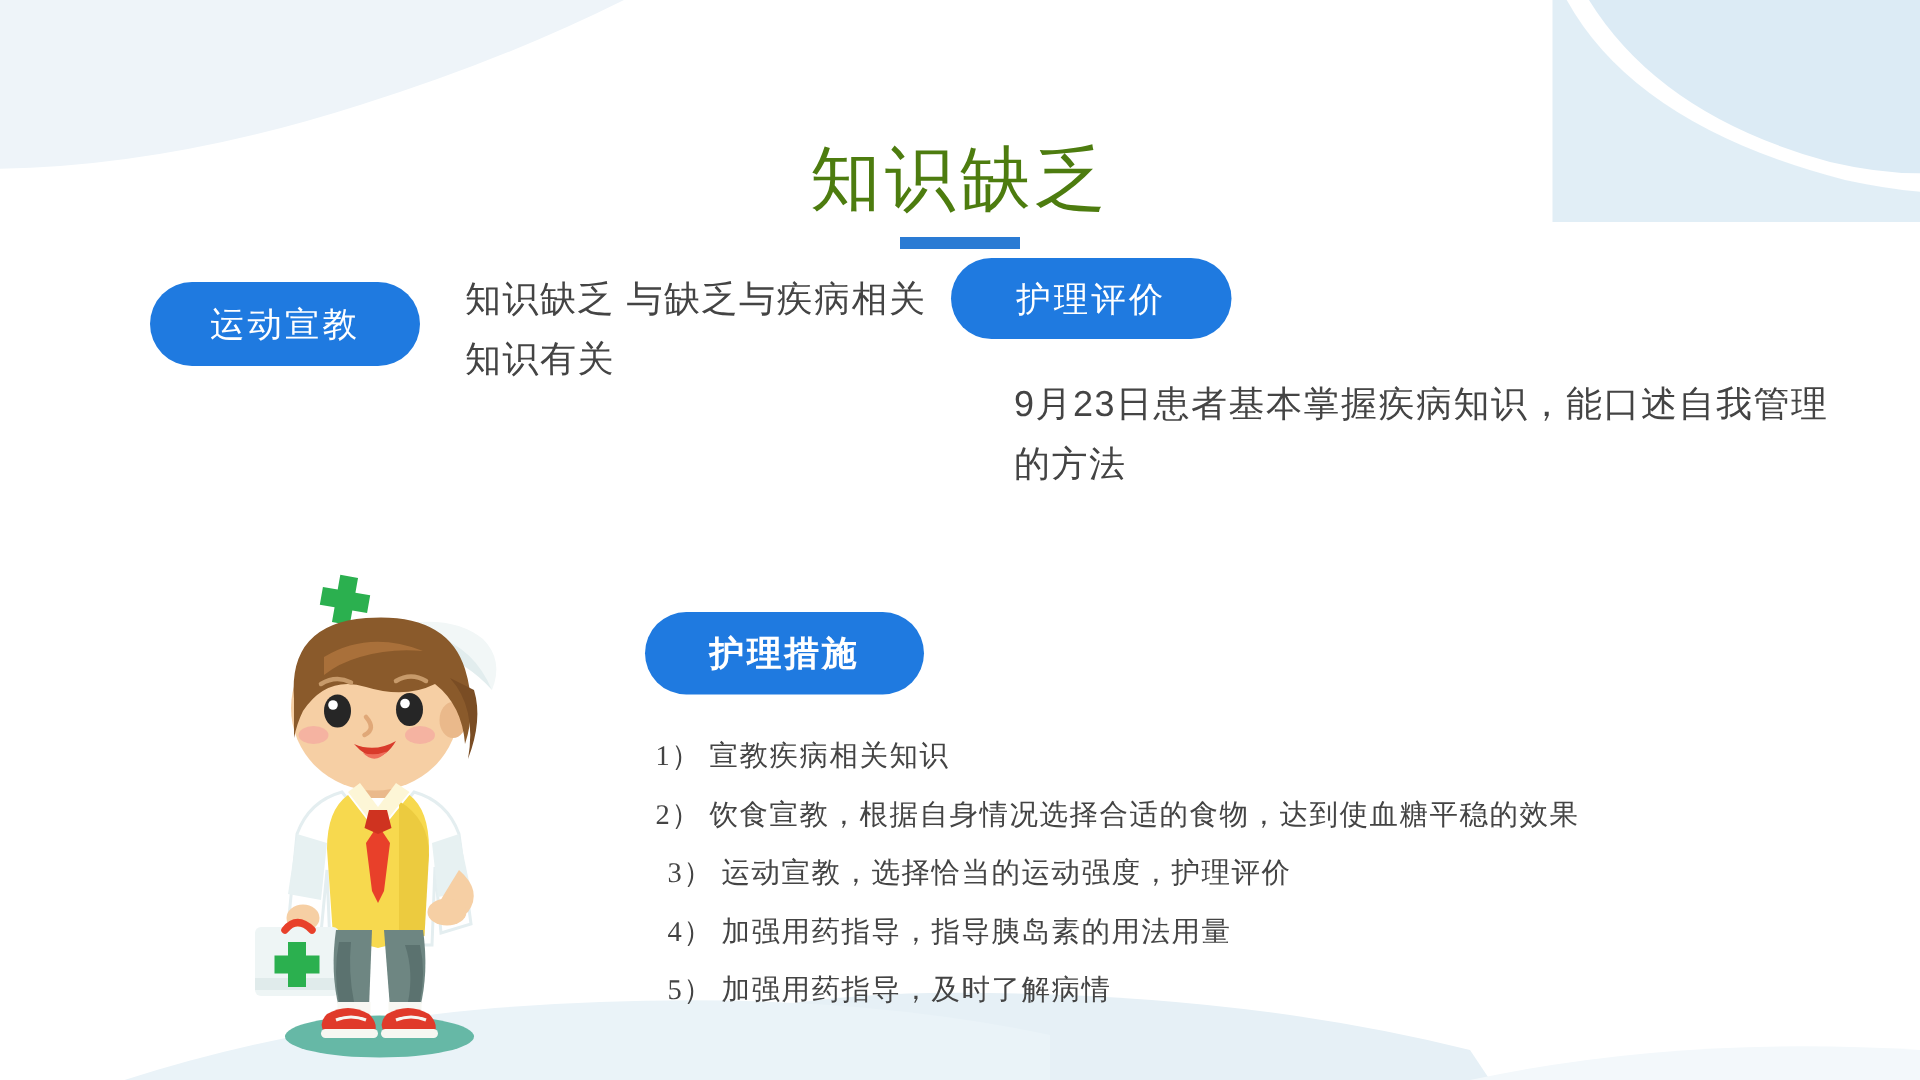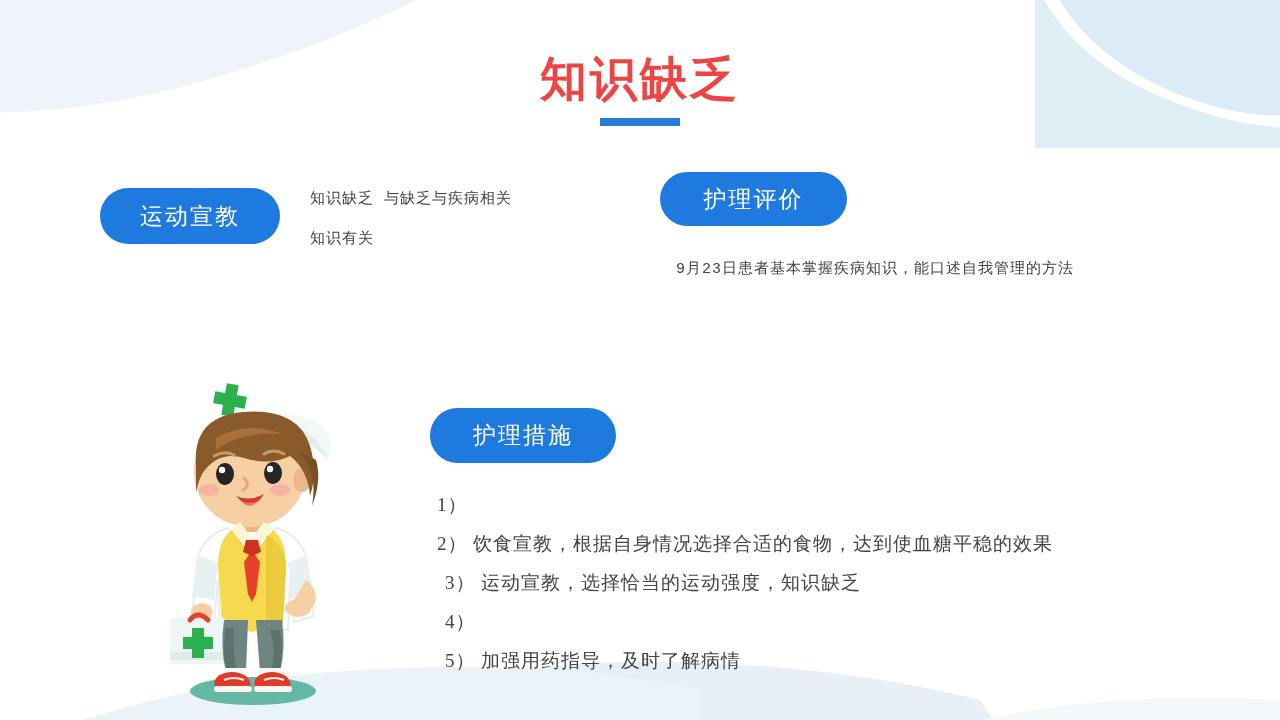--- a/index.html
+++ b/index.html
@@ -31,24 +31,25 @@
   .title-wrap {
     position: absolute;
     left: 0;
     top: 52px;
     width: 1280px;
     text-align: center;
   }
   .title-text {
     font-family: "Liberation Sans", "DejaVu Sans", sans-serif;
     font-size: 47px;
-    font-weight: bold;
-    color: #ef4444;
+    font-weight: normal;
+    color: #4d7c0f;
     letter-spacing: 3px;
     line-height: 1.15;
+    margin-top: 40px;
   }
   .title-rule {
     margin: 12px auto 0 auto;
     width: 80px;
     height: 8px;
     background: #2a7bd4;
   }
 
   
   .badge {
@@ -59,29 +60,29 @@
     background: #1f7ae0;
     border-radius: 999px;
     color: #ffffff;
     font-family: "Liberation Serif", "DejaVu Serif", serif;
     font-size: 23px;
     letter-spacing: 2px;
     box-sizing: border-box;
   }
   #badge-diagnosis { left: 100px; top: 188px; width: 180px; height: 56px; }
   #badge-goal      { left: 100px; top: 286px; width: 180px; height: 56px; }
-  #badge-eval      { left: 660px; top: 172px; width: 187px; height: 54px; }
-  #badge-measures  { left: 430px; top: 408px; width: 186px; height: 55px; }
+  #badge-eval      { left: 634px; top: 172px; width: 187px; height: 54px; }
+  #badge-measures  { left: 430px; top: 408px; width: 186px; height: 55px; font-weight: bold; }
 
   
   .body-text {
     position: absolute;
     color: #444444;
-    font-family: Liberation Mono, monospace;
-    font-size: 15px;
+    font-family: Liberation Sans, sans-serif;
+    font-size: 24px;
     line-height: 40px;
     letter-spacing: 1px;
     white-space: pre-line;
   }
   #txt-diagnosis { left: 310px; top: 180px; width: 320px; }
   #txt-goal      { left: 310px; top: 298px; width: 420px; }
   #txt-eval      { left: 640px; top: 250px; width: 560px; margin-left: 36px; }
 
   
   #measures-list {
@@ -150,31 +151,33 @@
 
 
   <div class="badge" id="badge-eval">护理评价</div>
   <div class="body-text" id="txt-eval">9月23日患者基本掌握疾病知识，能口述自我管理的方法</div>
 
   <div class="badge" id="badge-measures">护理措施</div>
 
   <ul id="measures-list">
     <li>
       <span class="num">1）</span>
+      <span class="txt">宣教疾病相关知识</span>
     </li>
     <li>
       <span class="num">2）</span>
       <span class="txt">饮食宣教，根据自身情况选择合适的食物，达到使血糖平稳的效果</span>
     </li>
     <li>
       <span class="num">3）</span>
-      <span class="txt">运动宣教，选择恰当的运动强度，知识缺乏</span>
+      <span class="txt">运动宣教，选择恰当的运动强度，护理评价</span>
     </li>
     <li>
       <span class="num">4）</span>
+      <span class="txt">加强用药指导，指导胰岛素的用法用量</span>
     </li>
     <li>
       <span class="num">5）</span>
       <span class="txt">加强用药指导，及时了解病情</span>
     </li>
   </ul>
 
   <svg id="illustration" viewBox="0 0 225 330" xmlns="http://www.w3.org/2000/svg">
 
     <ellipse cx="113" cy="311" rx="63" ry="14" fill="#66b8a6"></ellipse>

